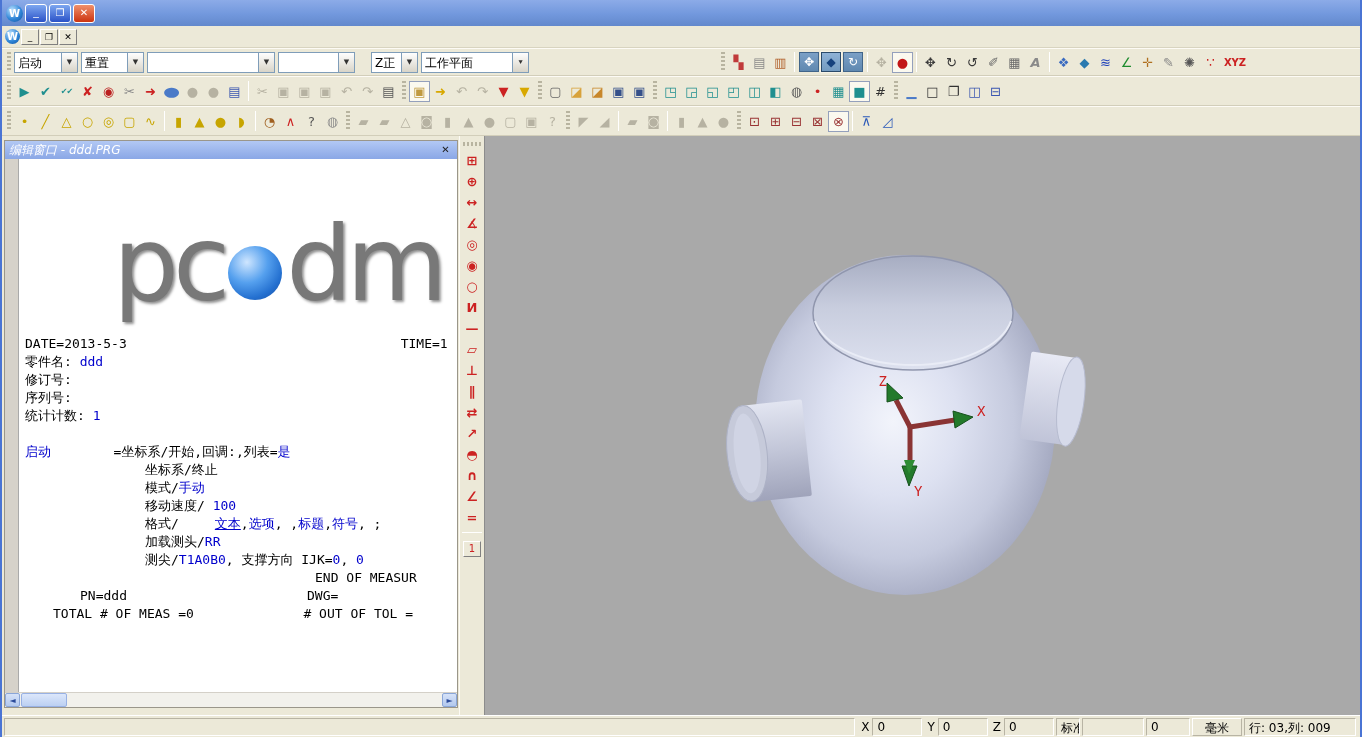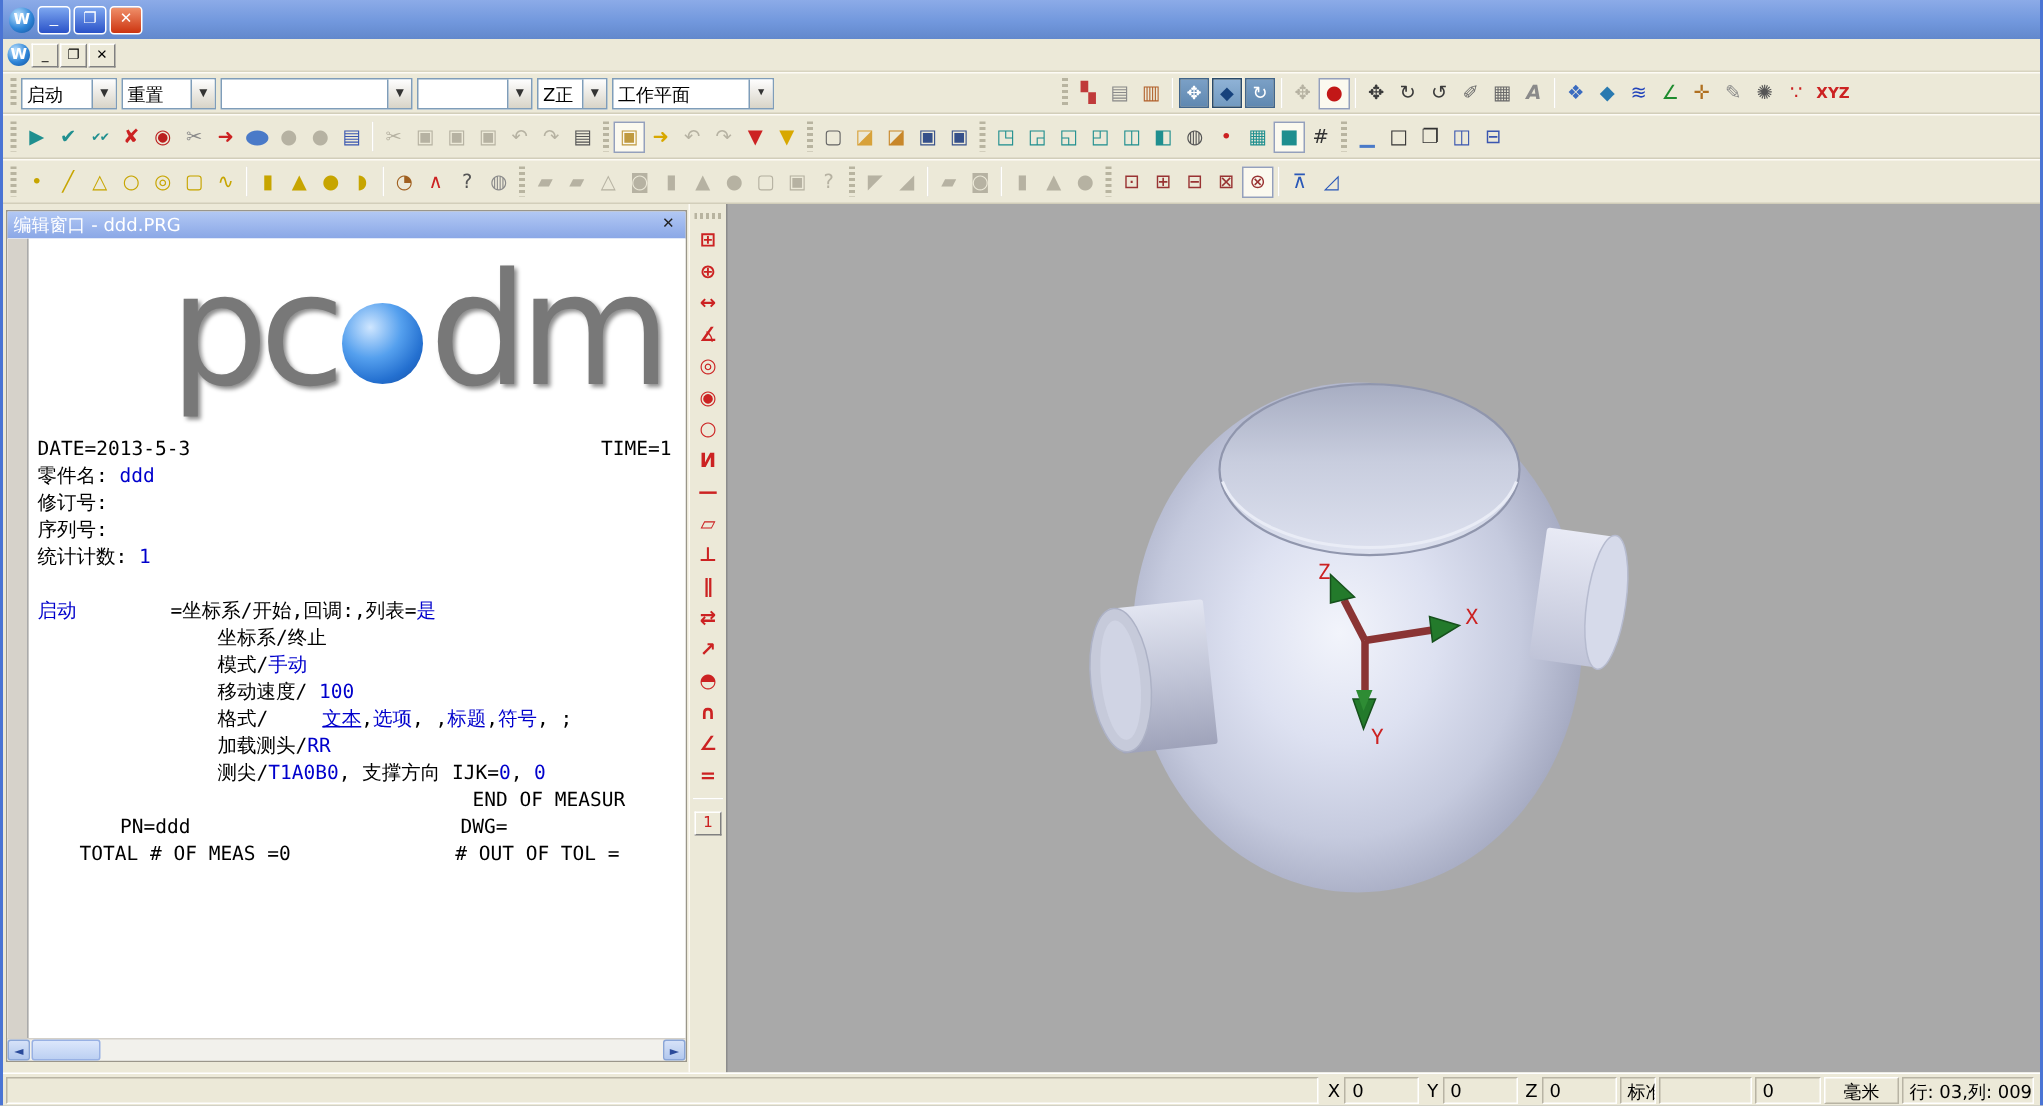--- a/index.html
+++ b/index.html
@@ -44,26 +44,26 @@
   .dd-text{flex:1;font-size:12px;padding:2px 3px;white-space:nowrap;overflow:hidden;color:#000;}
   .dd-btn{width:16px;background:linear-gradient(#fefefe,#d8d4c8);border-left:1px solid #7f9db9;font-size:7px;color:#333;display:flex;align-items:center;justify-content:center;}
   .tb-icons{display:flex;align-items:center;}
 
   
   .main{position:absolute;top:136px;left:0;right:0;bottom:22px;background:#ece9d8;}
 
   
   .edit-window{position:absolute;left:2px;top:4px;width:454px;height:568px;border:1px solid #9a968a;background:#fff;display:flex;flex-direction:column;}
   .ew-title{height:18px;background:linear-gradient(180deg,#b2c8f4 0%,#8aa7e6 100%);display:flex;align-items:center;padding:0 4px;color:#fff;font-size:12px;flex:none;}
-  .ew-title-text{flex:1;white-space:nowrap;overflow:hidden;}
+  .ew-title-text{flex:1;white-space:nowrap;overflow:hidden;font-style:italic;}
   .ew-close{width:15px;height:14px;text-align:center;line-height:13px;font-size:10px;color:#222;font-weight:bold;}
   .ew-body{flex:1;position:relative;background:#fff;overflow:hidden;}
   .ew-margin{position:absolute;left:0;top:0;bottom:0;width:14px;background:#d6d2ca;border-right:1px solid #aaa;}
   .ew-content{position:absolute;left:14px;top:0;right:0;bottom:0;overflow:hidden;}
-  .logo{height:132px;padding-left:94px;padding-top:2px;white-space:nowrap;overflow:hidden;}
+  .logo{height:132px;padding-left:94px;padding-top:2px;white-space:nowrap;overflow:hidden;margin-top:44px;}
   .logo-text{font-family:"DejaVu Sans",sans-serif;font-size:104px;line-height:118px;font-weight:500;letter-spacing:-6px;color:#787878;text-shadow:2px 2px 3px rgba(0,0,0,.45),-1px -1px 1px rgba(255,255,255,.8);}
   .logo-ball{display:inline-block;width:54px;height:54px;border-radius:50%;margin:0 4px;background:radial-gradient(circle at 35% 30%,#cfe6ff 0%,#55a0ee 40%,#2470d0 70%,#154a9c 100%);vertical-align:baseline;}
   #edit-lines{font-family:"DejaVu Sans Mono",monospace;font-size:13px;line-height:18px;color:#000;padding-left:6px;white-space:pre;}
   .seg-k{color:#000;}
   .seg-b{color:#0000cc;}
   .seg-bu{color:#0000cc;text-decoration:underline;margin-left:36px;}
   .ew-scroll{height:15px;flex:none;background:#f2f1ec;display:flex;align-items:stretch;border-top:1px solid #d4d0c8;}
   .sc-btn{width:15px;background:linear-gradient(#d6e2f8,#b2c8ee);border:1px solid #8aa6d8;border-radius:2px;color:#2a4a9a;font-size:8px;display:flex;align-items:center;justify-content:center;flex:none;}
   .sc-thumb{width:46px;margin-left:1px;background:linear-gradient(#dce7fb,#bcd0f2);border:1px solid #98b1e4;border-radius:2px;flex:none;}
   .sc-track{flex:1;}
@@ -122,21 +122,21 @@
           <span class="dd-btn">▼</span>
         </span>
         <span class="dd" style="width: 128px;">
           <span class="dd-text"></span>
           <span class="dd-btn">▼</span>
         </span>
         <span class="dd" style="width: 77px;">
           <span class="dd-text"></span>
           <span class="dd-btn">▼</span>
         </span>
-        <span class="dd" style="width: 47px;">
+        <span class="dd" style="width: 47px; margin-left: 13px;">
           <span class="dd-text">Z正</span>
           <span class="dd-btn">▼</span>
         </span>
         <span class="dd" style="width: 108px; font-family: Liberation Mono, monospace;">
           <span class="dd-text">工作平面</span>
           <span class="dd-btn">▼</span>
         </span>
       </span>
     <span style="width:186px"></span>
     <span class="tb-icons" id="tb1-icons">
@@ -392,17 +392,17 @@
         <span class="st-label">X</span>
         <span class="st-box">0</span>
         <span class="st-label">Y</span>
         <span class="st-box">0</span>
         <span class="st-label">Z</span>
         <span class="st-box">0</span>
         <span class="st-box" style="width: 24px;">标准</span>
         <span class="st-box" style="width: 62px;"></span>
         <span class="st-box" style="width: 44px;">0</span>
         <span class="st-box raised" style="width: 50px;">毫米</span>
-        <span class="st-box" style="width: 88px;">行: 03,列: 009</span>
+        <span class="st-box" style="width: 112px;">行: 03,列: 009</span>
       </span>
   </div>
 
 </div>
 
 </body></html>

